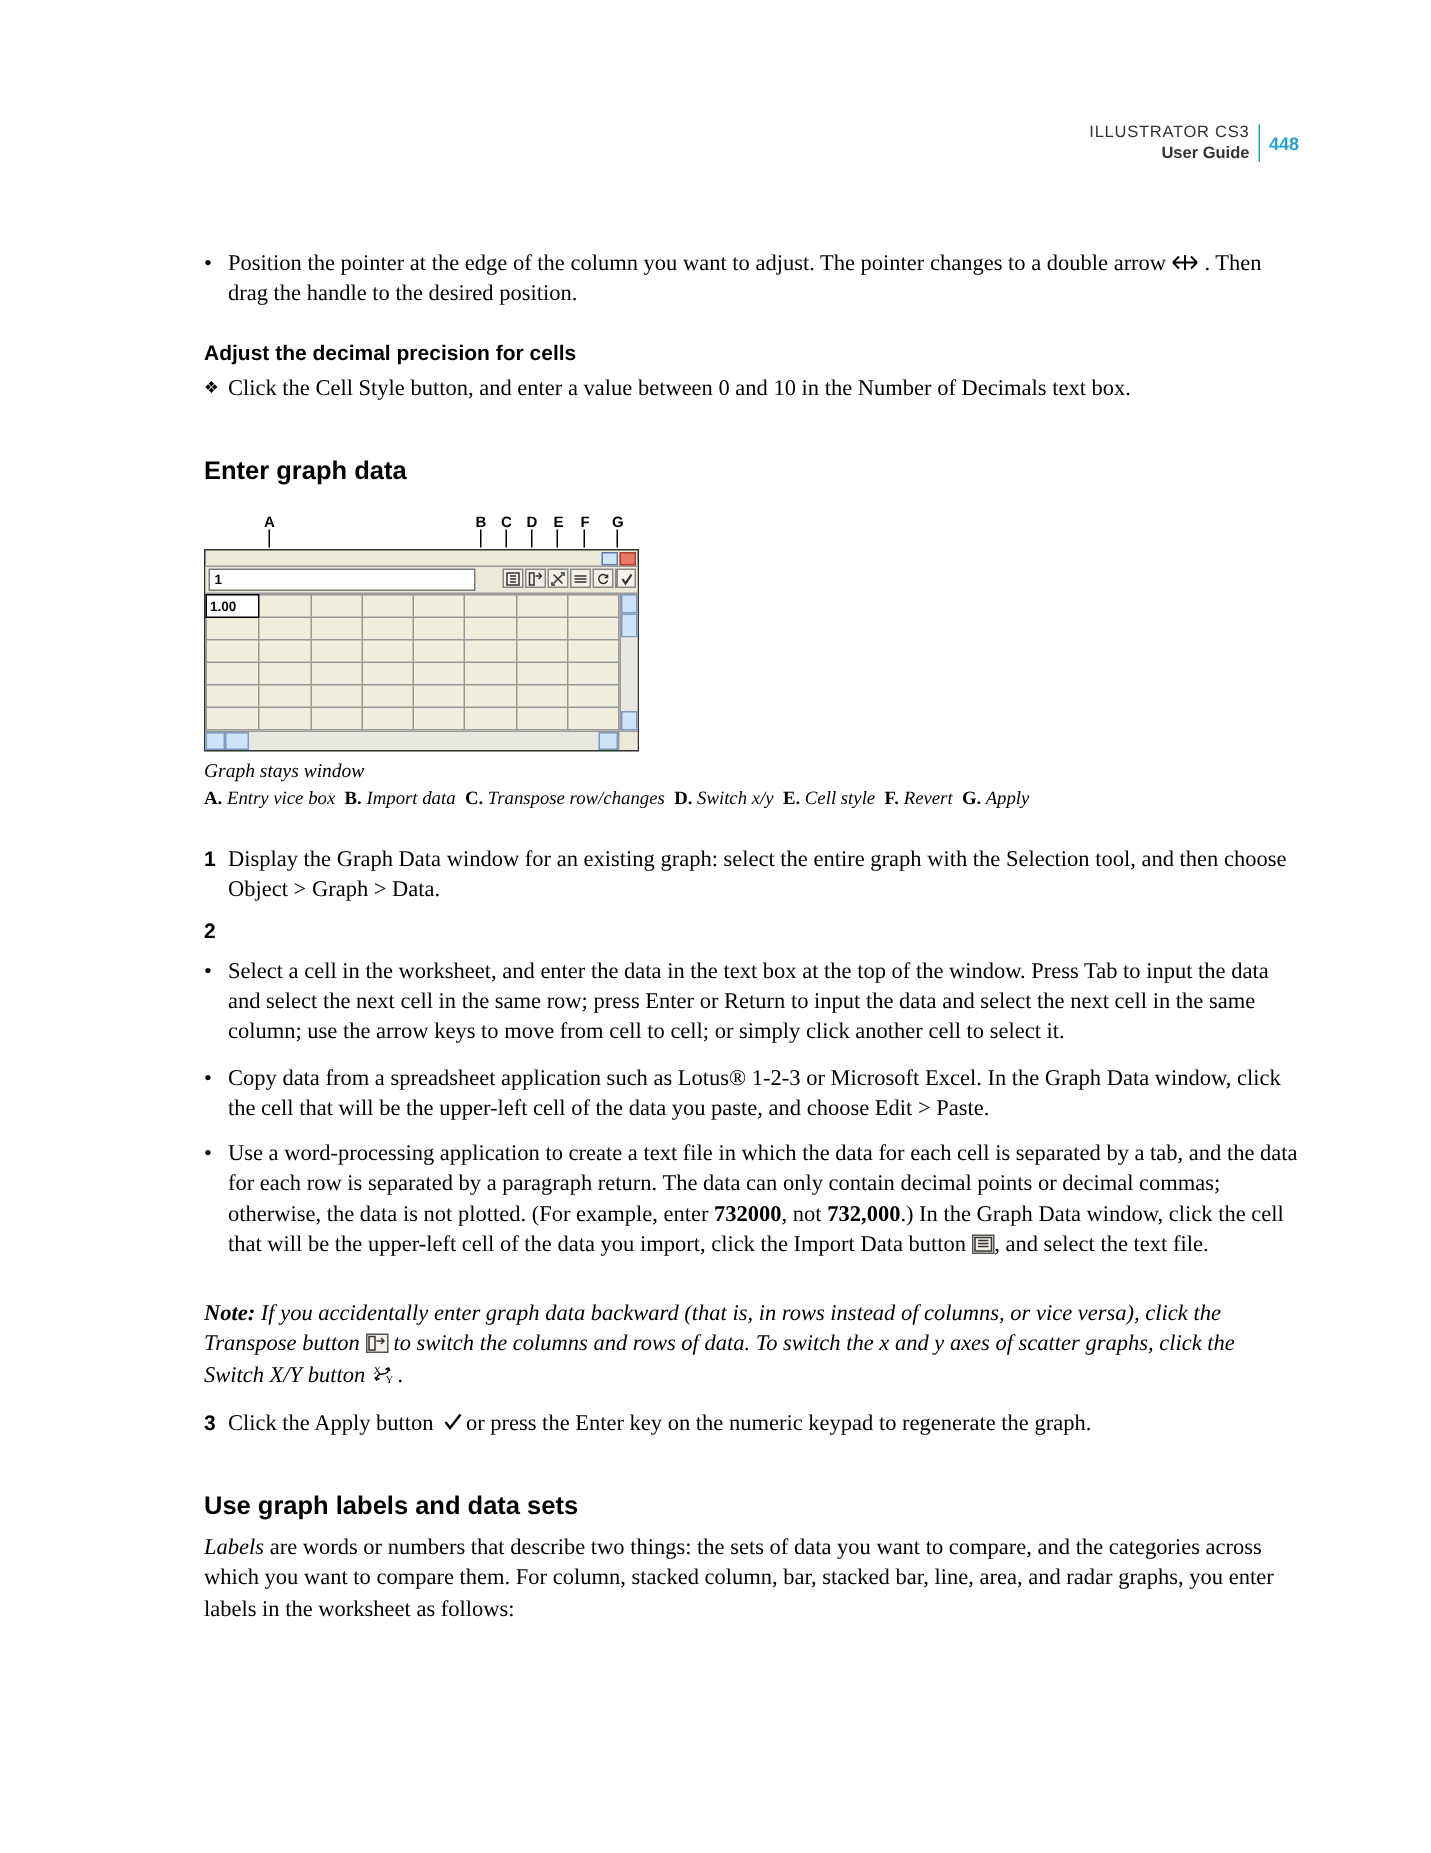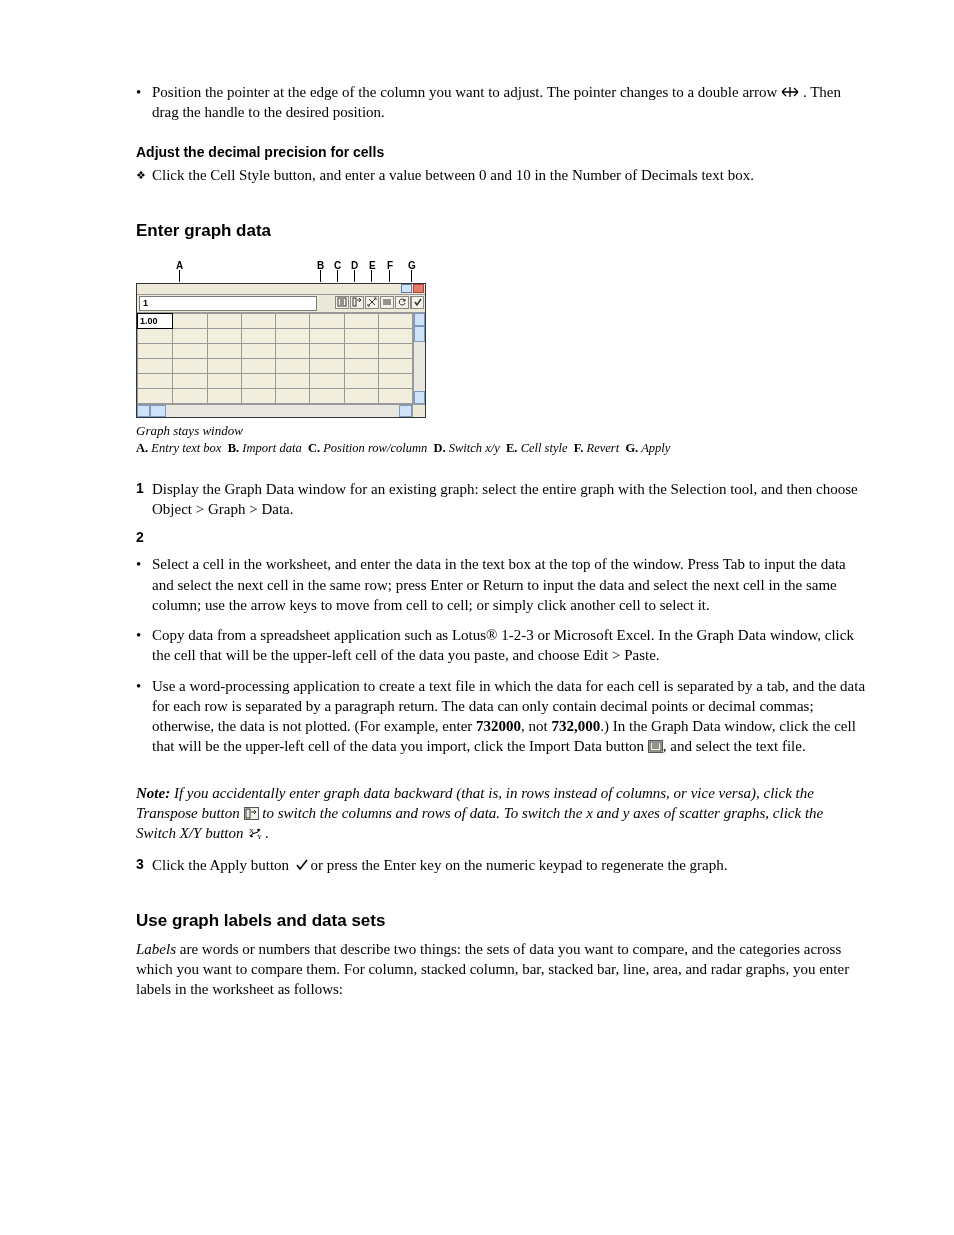--- a/index.html
+++ b/index.html
@@ -169,20 +169,28 @@
     box-sizing: border-box;
   }
   .inline-icon svg { width: 13px; height: 11px; display: block; }
   .inline-icon.noborder { border: none; background: none; width: 18px; height: 14px; }
   .inline-icon.noborder svg { width: 18px; height: 14px; }
 </style>
 </head>
 <body>
 
 <div class="page">
+  <div class="runhead">
+    <div class="left">
+      <div class="prod">ILLUSTRATOR CS3</div>
+      <div class="sub">User Guide</div>
+    </div>
+    <div class="divider"></div>
+    <div class="pgnum">448</div>
+  </div>
 
   <div class="bullet-row">
     <div class="mark">•</div>
     <div class="body">
       <span>Position the pointer at the edge of the column you want to adjust. The pointer changes to a double arrow </span>
       <span class="inline-icon noborder">
         <svg viewBox="0 0 18 14">
             <path d="M1 7 L5 3 M1 7 L5 11 M1 7 H17 M17 7 L13 3 M17 7 L13 11 M9 2 V12" stroke="#000" stroke-width="1.3" fill="none"></path>
           </svg>
       </span>
@@ -336,23 +344,23 @@
           <div class="sb-btn"></div>
           <div class="thumb"></div>
           <div class="track"></div>
           <div class="sb-btn"></div>
           <div class="corner"></div>
         </div>
       </div>
     </div>
     <div class="fig-caption">Graph stays window</div>
     <div class="fig-legend">
-      <b>A.</b> <span>Entry text box</span>&nbsp;
+      <b>A.</b> <span>Entry vice box</span>&nbsp;
       <b>B.</b> <span>Import data</span>&nbsp;
-      <b>C.</b> <span>Position row/column</span>&nbsp;
+      <b>C.</b> <span>Transpose row/changes</span>&nbsp;
       <b>D.</b> <span>Switch x/y</span>&nbsp;
       <b>E.</b> <span>Cell style</span>&nbsp;
       <b>F.</b> <span>Revert</span>&nbsp;
       <b>G.</b> <span>Apply</span>
     </div>
   </div>
 
   <div class="num-row">
     <div class="mark">1</div>
     <div class="body">Display the Graph Data window for an existing graph: select the entire graph with the Selection tool, and then choose Object &gt; Graph &gt; Data.</div>

